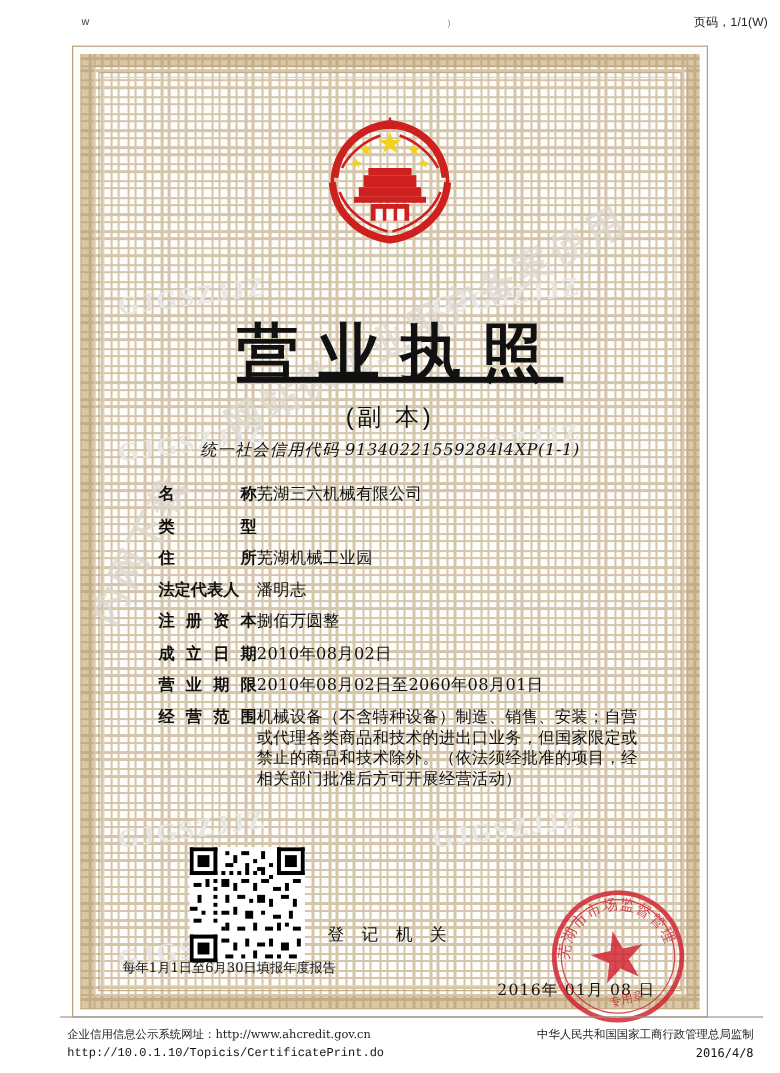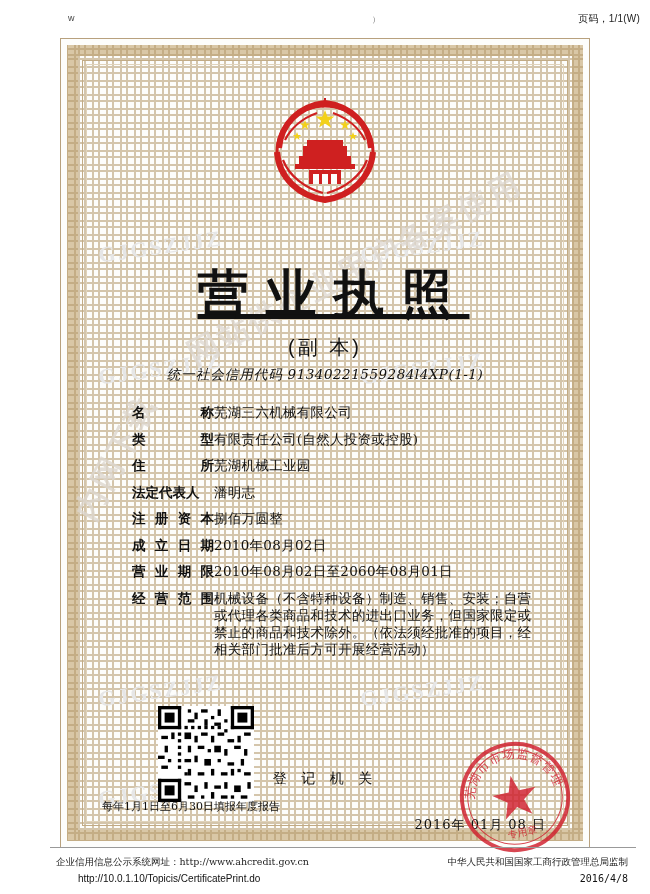--- a/index.html
+++ b/index.html
@@ -280,24 +280,23 @@
     font-family: "DejaVu Serif", "Liberation Serif", serif;
   }
   .footer .f-right {
     position: absolute;
     right: 22px; top: 8px;
     font-family: "DejaVu Serif", "Liberation Serif", serif;
   }
   .footer .f-url {
     position: absolute;
     left: 56px; top: 25px;
-    font-family: Liberation Sans, sans-serif;
+    font-family: Liberation Mono, monospace;
     font-size: 10px;
     color: #111;
-    margin-left: 22px;
   }
   .footer .f-date {
     position: absolute;
     right: 22px; top: 25px;
     font-family: "DejaVu Sans Mono", monospace;
     font-size: 10px;
     color: #111;
   }
   .divider {
     position: absolute;
@@ -383,21 +382,20 @@
         <span>称</span>
       </div>
       <div class="fval">芜湖三六机械有限公司</div>
     </div>
 
     <div class="frow">
       <div class="flabel">
         <span>类</span>
         <span>型</span>
       </div>
-      <div class="fval">有限责任公司(自然人投资或控股)</div>
     </div>
 
     <div class="frow">
       <div class="flabel">
         <span>住</span>
         <span>所</span>
       </div>
       <div class="fval">芜湖机械工业园</div>
     </div>
 

